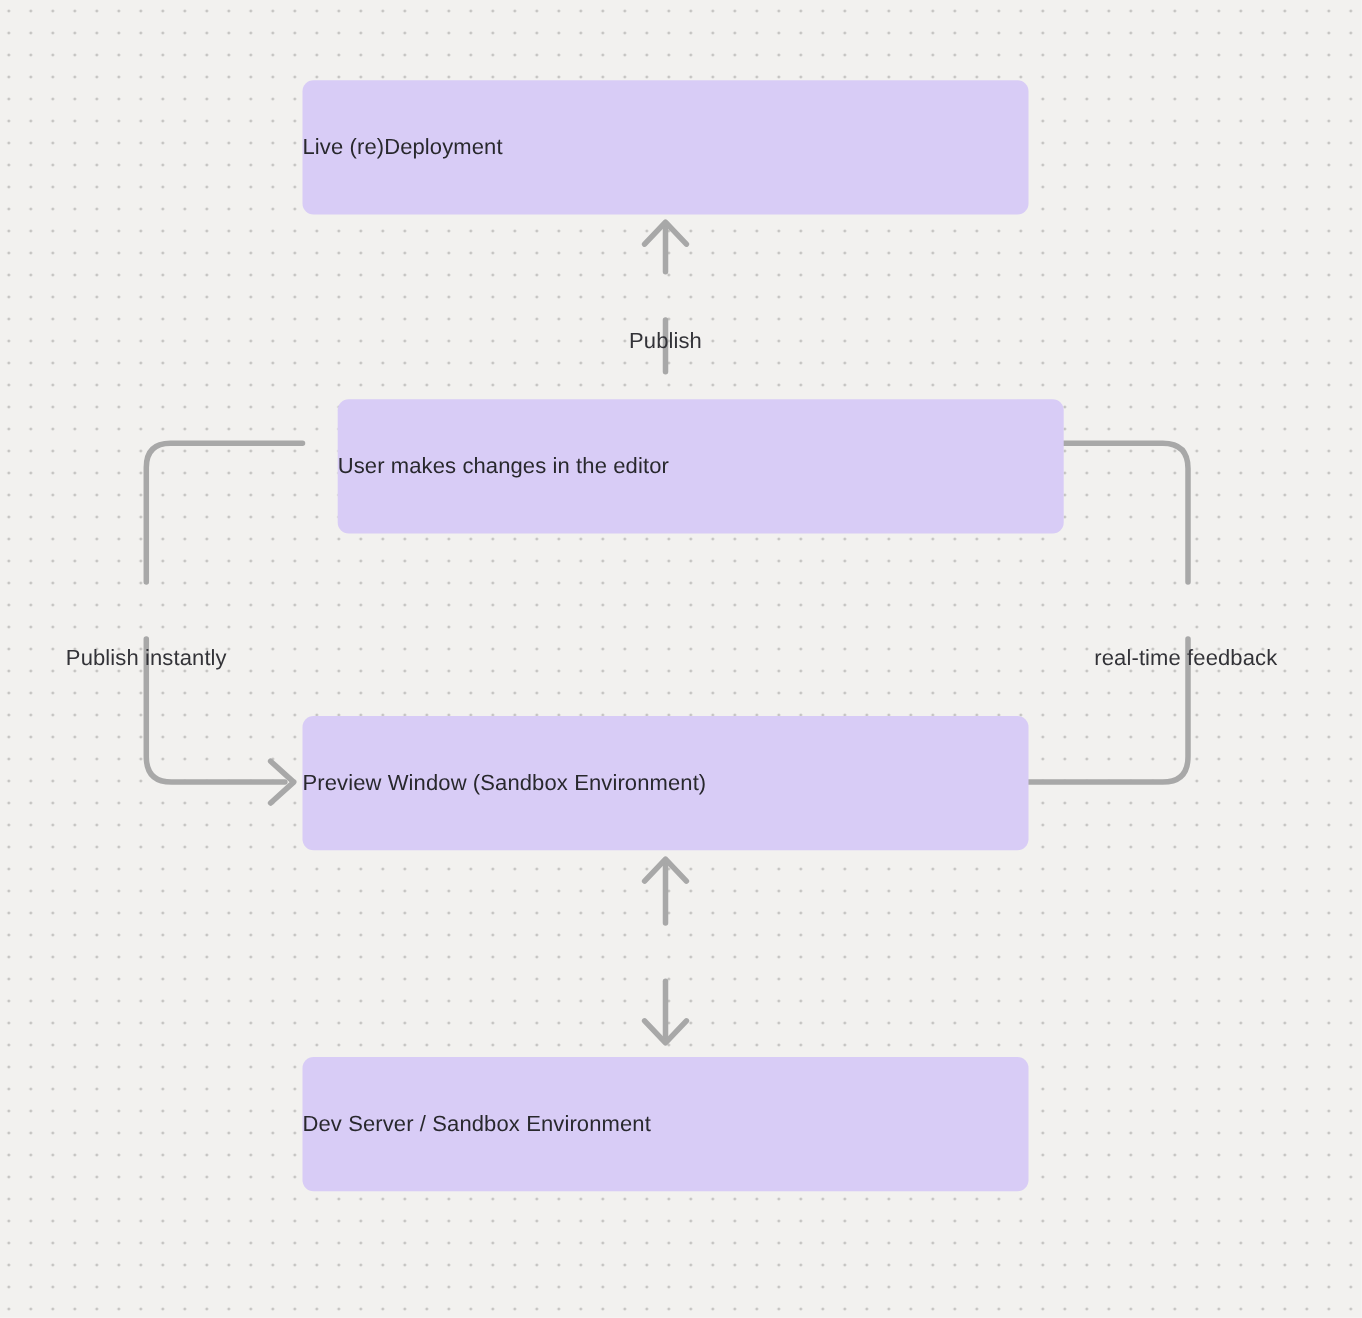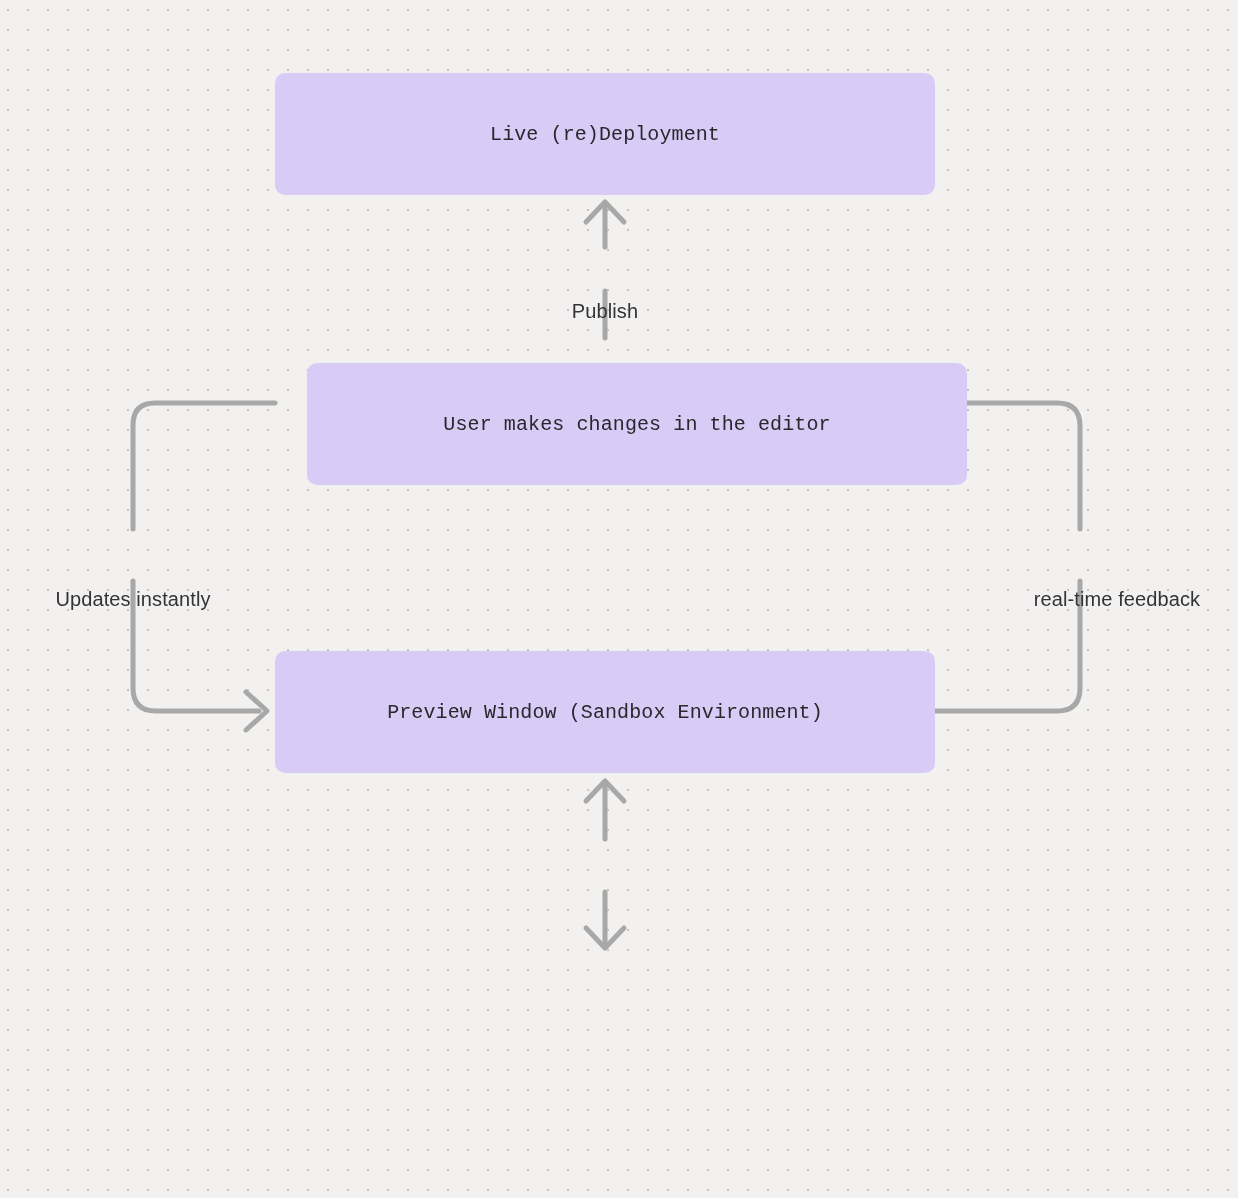--- a/index.html
+++ b/index.html
@@ -16,22 +16,20 @@
   }
   .node {
     position: absolute;
     left: 275px;
     width: 660px;
     height: 122px;
     background: #d8ccf6;
     border-radius: 10px;
     display: flex;
     align-items: center;
-    justify-content: center;
-    font-family: Liberation Mono, monospace;
   }
   .node span {
     font-size: 20px;
     color: #28282d;
     letter-spacing: 0.1px;
   }
   .node.n1 { top: 73px; }
   .node.n2 { top: 363px; margin-left: 32px; }
   .node.n3 { top: 651px; }
   .node.n4 { top: 961px; }
@@ -52,21 +50,21 @@
     position: absolute;
     transform: translate(-50%, -50%);
     font-size: 20px;
     color: #333338;
     white-space: nowrap;
     letter-spacing: 0.1px;
     margin-top: 42px;
   }
   .lbl-publish  { left: 605px;  top: 269px; }
   .lbl-updates  { left: 133px;  top: 557px; }
-  .lbl-realtime { left: 1117px; top: 557px; }
+  .lbl-realtime { left: 1078px; top: 557px; }
   .lbl-spunup   { left: 605px;  top: 866px; }
 </style>
 </head>
 <body>
 
 <div class="canvas">
 
   <svg class="edges-svg" viewBox="0 0 1238 1198" xmlns="http://www.w3.org/2000/svg">
     <g>
       <path d="M605,247 L605,206"></path>
@@ -93,18 +91,21 @@
 
   <div class="node n1">
     <span>Live (re)Deployment</span>
   </div>
   <div class="node n2">
     <span>User makes changes in the editor</span>
   </div>
   <div class="node n3">
     <span>Preview Window (Sandbox Environment)</span>
   </div>
+  <div class="node n4">
+    <span>Dev Server / Sandbox Environment</span>
+  </div>
 
   <div class="edge-label lbl-publish">Publish</div>
-  <div class="edge-label lbl-updates">Updates instantly</div>
+  <div class="edge-label lbl-updates">Publish instantly</div>
   <div class="edge-label lbl-realtime">real-time feedback</div>
 
 </div>
 
 </body></html>

